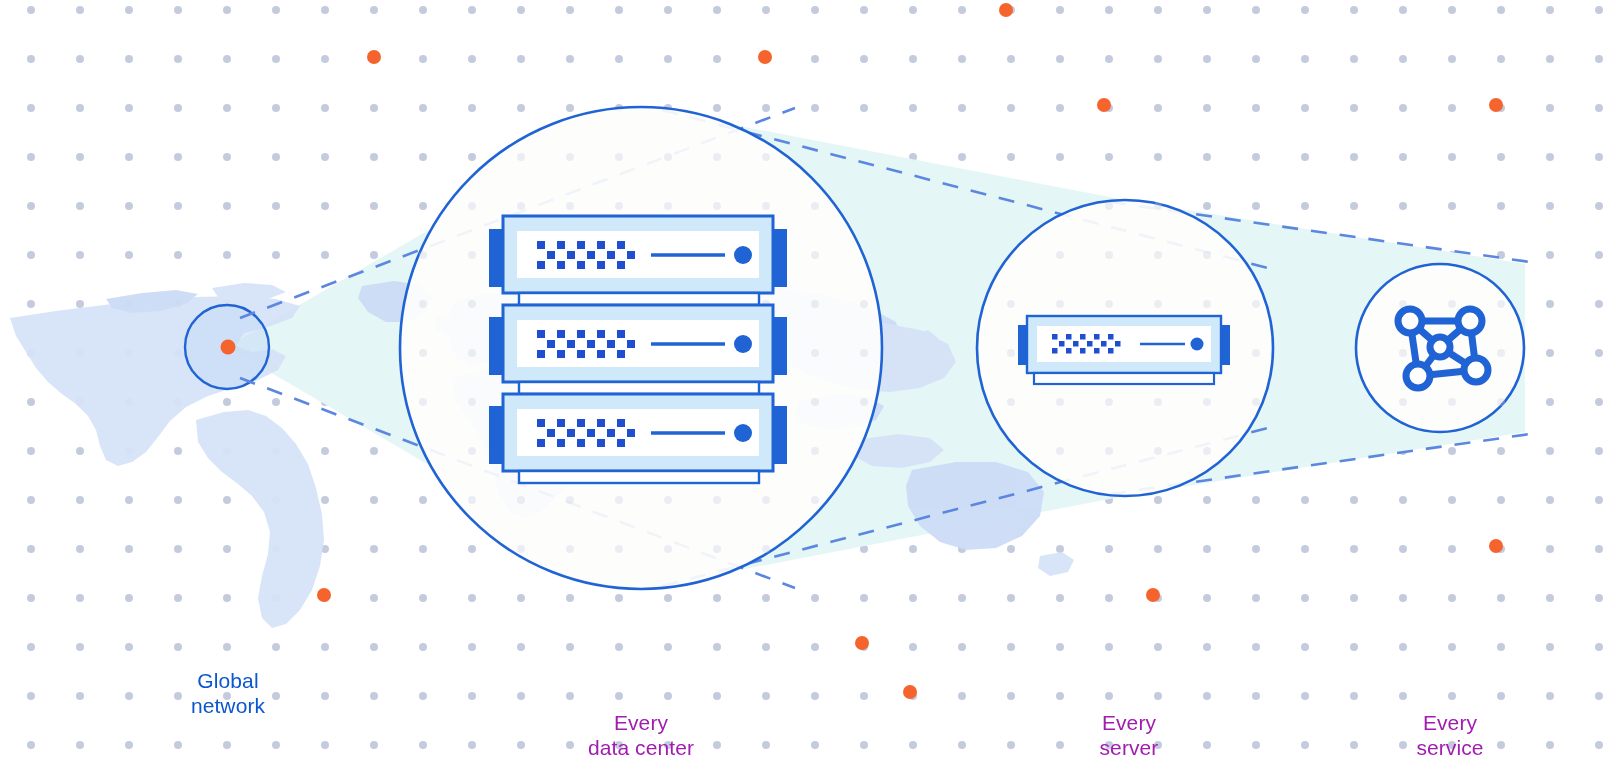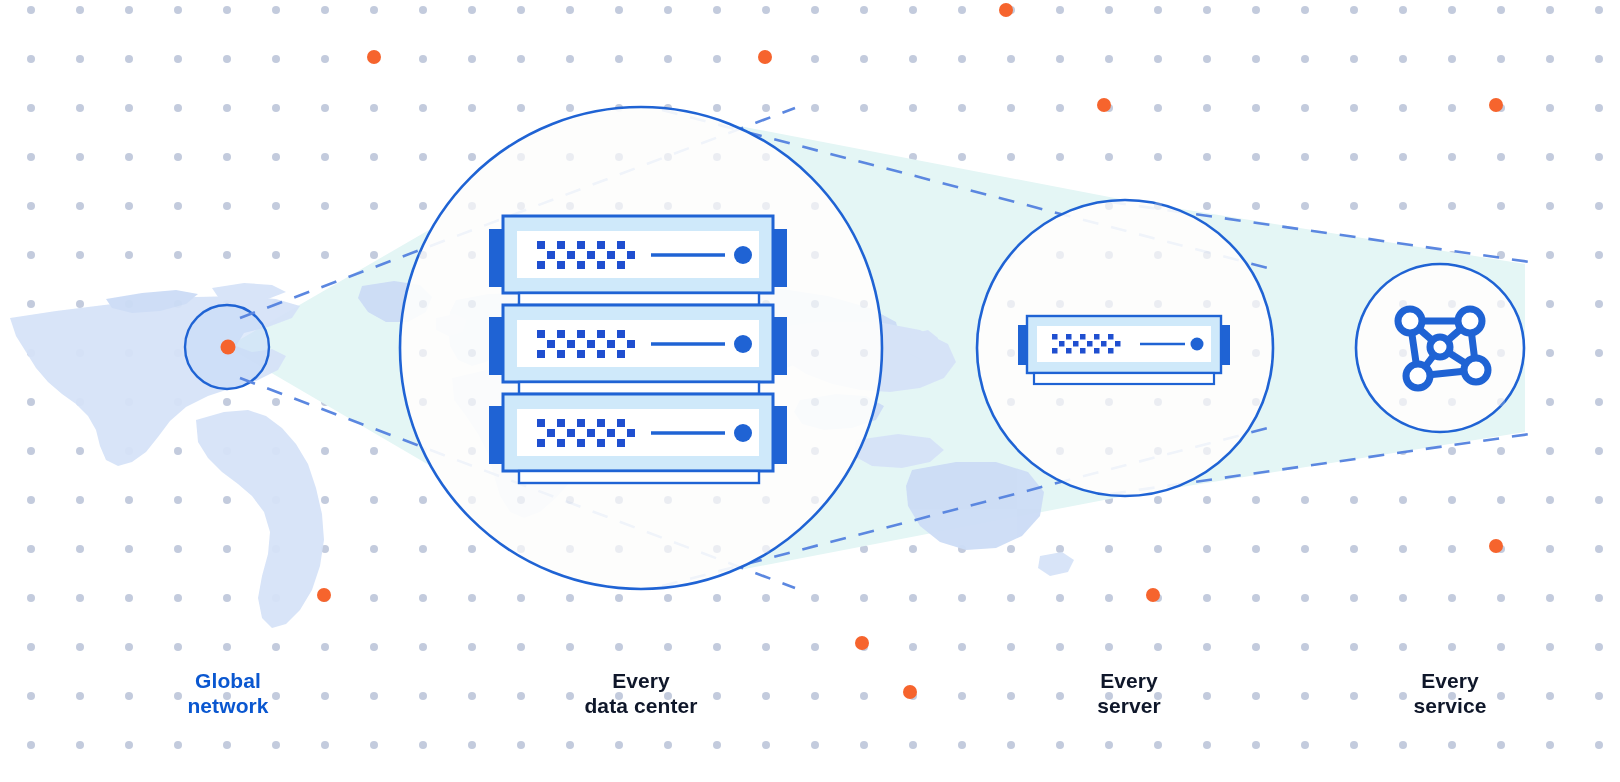--- a/index.html
+++ b/index.html
@@ -27,25 +27,25 @@
   .labels {
     position: absolute;
     inset: 0;
     pointer-events: none;
   }
   .label {
     position: absolute;
     text-align: center;
     font-size: 21px;
     line-height: 25px;
-    font-weight: 700;
+    font-weight: 400;
     letter-spacing: 0.1px;
     white-space: pre;
   }
-  .label-dark { color: #0f172a; }
+  .label-dark { color: #a21caf; margin-top: 42px; }
   .label-blue { color: #0a57d0; }
 </style>
 </head>
 <body>
 
 <div id="stage">
 
   <svg id="scene" viewBox="0 0 1620 782" xmlns="http://www.w3.org/2000/svg">
     <defs>
       <clipPath id="clipStage">

